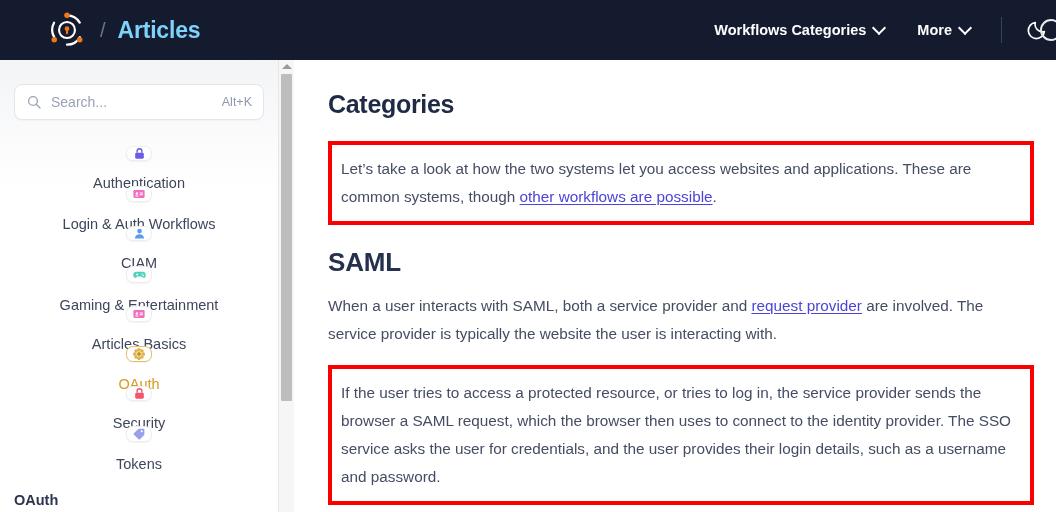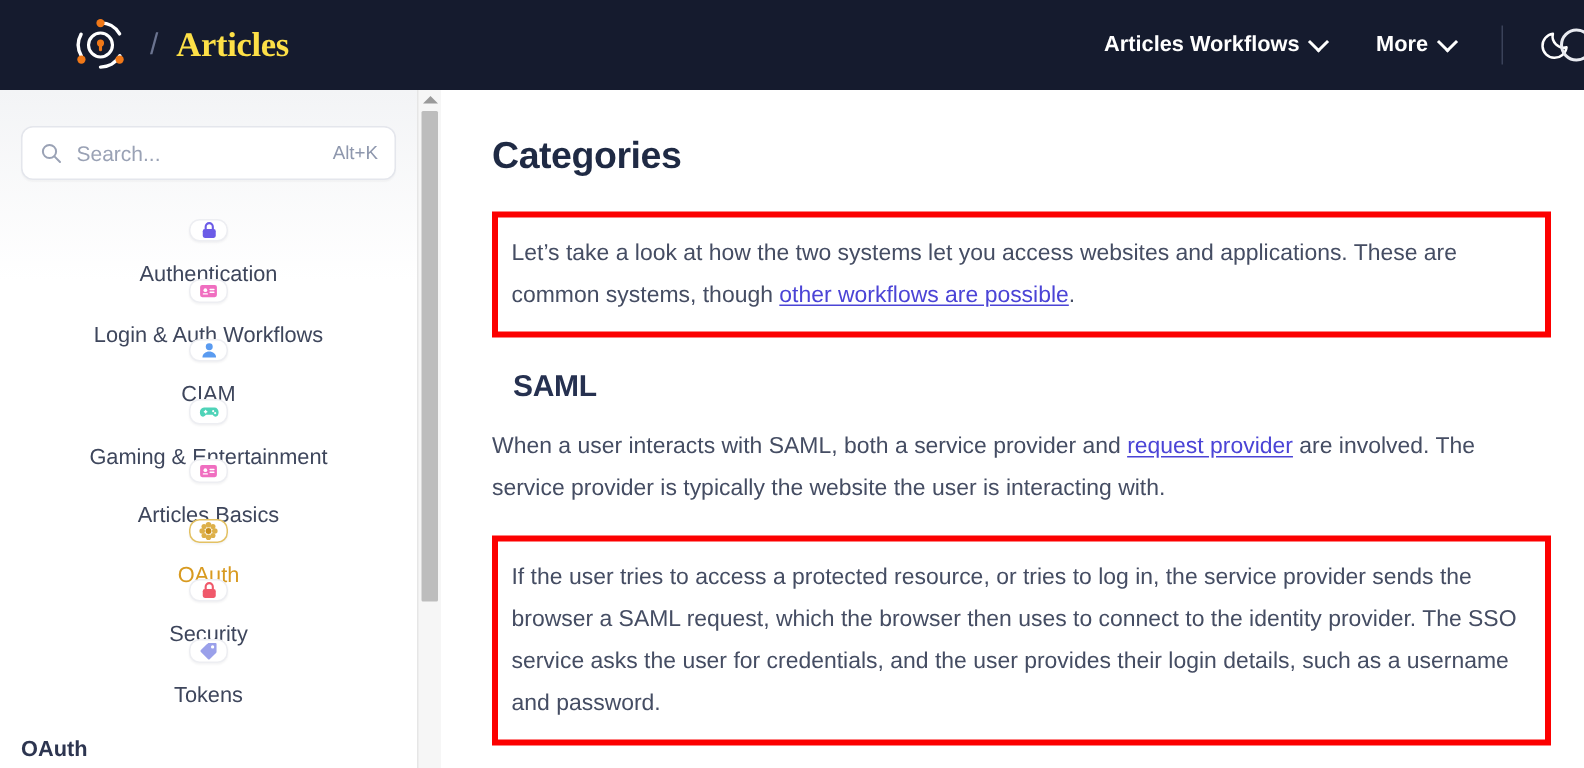--- a/index.html
+++ b/index.html
@@ -45,25 +45,24 @@
   }
 
   .brand-sep {
     color: #6b7490;
     font-size: 20px;
     font-weight: 400;
     margin: 0 2px 0 4px;
   }
 
   .brand-title {
-    color: #fde047;
+    color: #7dd3fc;
     font-size: 23px;
     font-weight: bold;
     letter-spacing: -0.2px;
-    font-family: Liberation Serif, serif;
   }
 
   .header-nav {
     margin-left: auto;
     display: flex;
     align-items: center;
     height: 100%;
     padding-right: 0;
   }
 
@@ -257,26 +256,26 @@
 
   .h1 {
     font-size: 25px;
     font-weight: bold;
     color: #1f2a44;
     letter-spacing: -0.3px;
     margin-bottom: 22px;
   }
 
   .h2 {
-    font-size: 20px;
+    font-size: 26px;
     font-weight: bold;
     color: #2b3category;
     color: #263150;
     letter-spacing: -0.2px;
-    margin: 22px 0 14px 14px;
+    margin: 22px 0 14px 0;
   }
 
   .para {
     font-size: 15.3px;
     line-height: 28px;
     color: #454d63;
   }
 
   .highlight {
     border: 4px solid #fc0000;
@@ -311,21 +310,21 @@
         <circle cx="6.6" cy="30.2" r="2.9" fill="#f07818"></circle>
         <circle cx="33.4" cy="30.2" r="2.9" fill="#f07818"></circle>
       </svg>
       <span class="brand-sep">/</span>
       <span class="brand-title">Articles</span>
     </div>
 
     <div class="header-nav">
 
       <div class="nav-item">
-        <span>Articles Workflows</span>
+        <span>Workflows Categories</span>
         <span class="chev"></span>
       </div>
 
       <div class="nav-item">
         <span>More</span>
         <span class="chev"></span>
       </div>
 
       <div class="nav-divider"></div>
 

